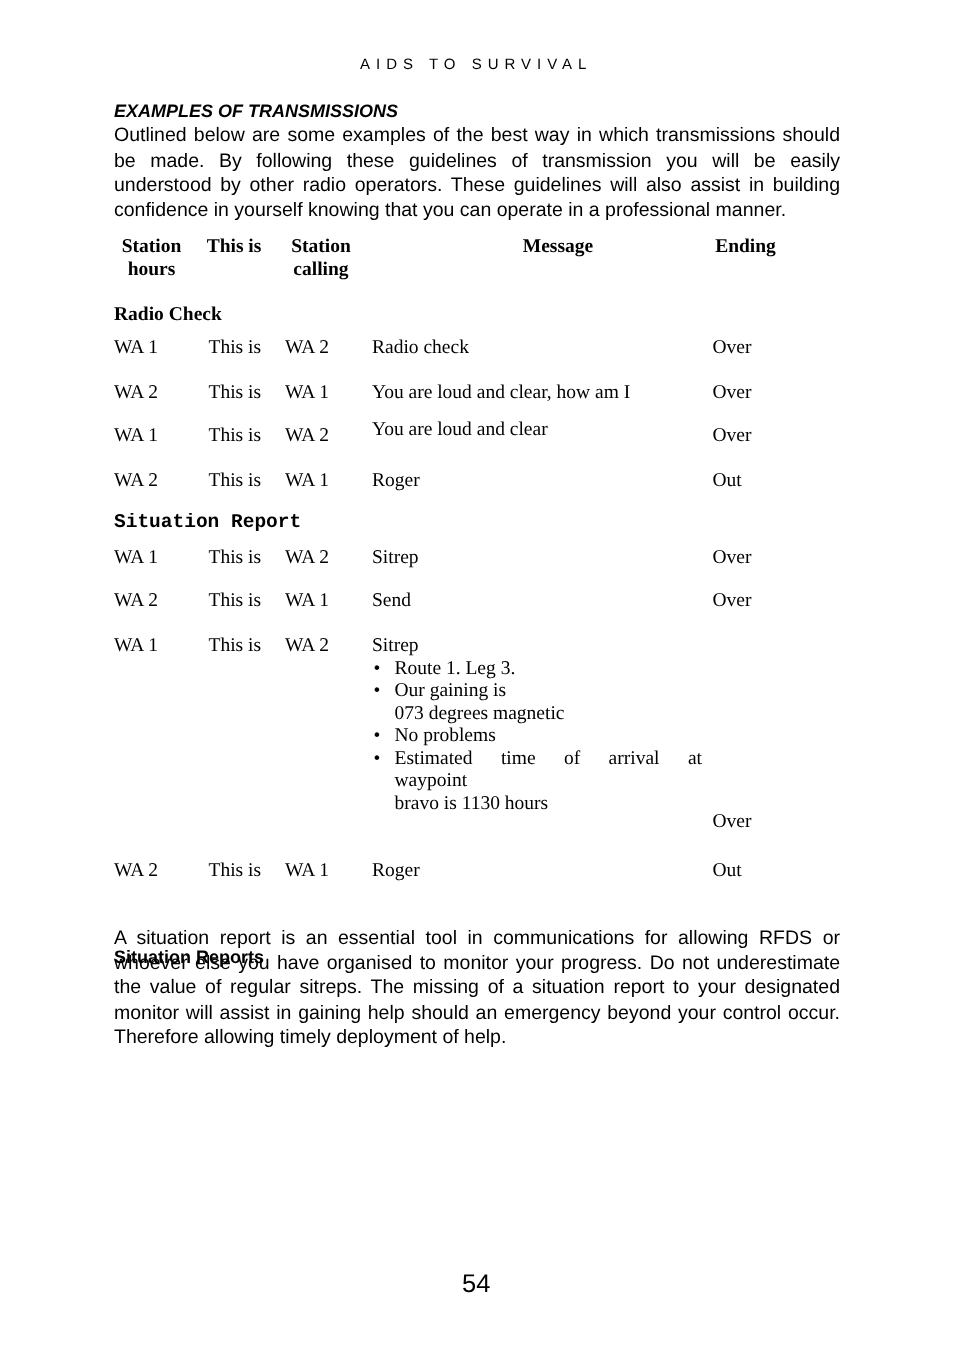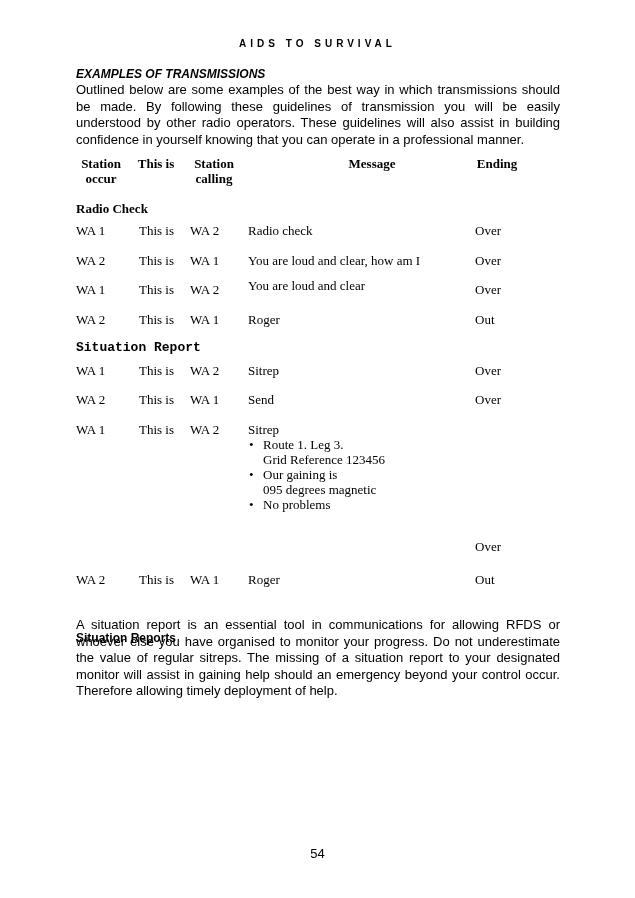--- a/index.html
+++ b/index.html
@@ -1,19 +1,19 @@
 <!DOCTYPE html>
 <html><head>
 <meta charset="utf-8">
 <style>
   html, body { margin: 0; padding: 0; background: #ffffff; }
   body { width: 635px; height: 898px; position: relative; overflow: hidden; color: #000; }
   .running-head {
     position: absolute; top: 38px; left: 0; width: 635px; text-align: center;
-    font-family: "Liberation Sans", sans-serif; font-weight: bold; font-size: 10px;
+    font-family: "Liberation Sans", sans-serif; font-weight: normal; font-size: 10px;
     letter-spacing: 4px;
   }
   .section-title {
     position: absolute; top: 67px; left: 76px;
     font-family: "Liberation Sans", sans-serif; font-weight: bold; font-style: italic; font-size: 12px;
   }
   .para {
     position: absolute; left: 76px; width: 484px;
     font-family: Liberation Sans, sans-serif; font-size: 13px; line-height: 16.5px;
     text-align: justify;
@@ -28,32 +28,32 @@
   ul.bullets { margin: 0; padding: 0; list-style: none; }
   ul.bullets li { position: relative; padding-left: 15px; line-height: 15px; white-space: normal; }
   ul.bullets li::before { content: "\2022"; position: absolute; left: 1px; top: 0; }
   .sub-title {
     position: absolute; top: 603px; left: 76px;
     font-family: "Liberation Sans", sans-serif; font-weight: bold; font-size: 12px; margin-top: 28px;
   }
   .outro { top: 617px; }
   .page-num {
     position: absolute; top: 846px; left: 0; width: 635px; text-align: center;
-    font-family: "Liberation Sans", sans-serif; font-size: 13px;
+    font-family: "Liberation Sans", sans-serif; font-size: 17px;
   }
 </style>
 </head>
 <body>
 
 <div class="running-head">AIDS TO SURVIVAL</div>
 <div class="section-title">EXAMPLES OF TRANSMISSIONS</div>
 <div class="para intro">Outlined below are some examples of the best way in which transmissions should be made. By following these guidelines of transmission you will be easily understood by other radio operators. These guidelines will also assist in building confidence in yourself knowing that you can operate in a professional manner.</div>
 
 <div class="table">
-  <div class="hdr" style="left:0;top:0;width:50px;">Station occur</div>
+  <div class="hdr" style="left:0;top:0;width:50px;">Station hours</div>
   <div class="hdr" style="left:52px;top:0;width:56px;">This is</div>
   <div class="hdr" style="left:114px;top:0;width:48px;">Station calling</div>
   <div class="hdr" style="left:188px;top:0;width:216px;">Message</div>
   <div class="hdr" style="left:399px;top:0;width:44px;">Ending</div>
 
   <div class="group-title" style="top:45px;">Radio Check</div>
 
   <div>
     <span class="cell c1" style="top:67px;">WA 1</span>
     <span class="cell c2" style="top:67px;">This is</span>
@@ -101,28 +101,31 @@
   </div>
   <div>
     <span class="cell c1" style="top:266px;">WA 1</span>
     <span class="cell c2" style="top:266px;">This is</span>
     <span class="cell c3" style="top:266px;">WA 2</span>
     <div class="cell c4" style="top:266px;width:220px;white-space:normal;">
       <div>Sitrep</div>
       <ul class="bullets">
         <li>
           <div>Route 1. Leg 3.</div>
-          <div>Grid Reference 123456</div>
         </li>
         <li>
           <div>Our gaining is</div>
-          <div>095 degrees magnetic</div>
+          <div>073 degrees magnetic</div>
         </li>
         <li>
           <div>No problems</div>
+        </li>
+        <li>
+          <div style="text-align:justify;word-spacing:3px;">Estimated time of arrival at waypoint</div>
+          <div>bravo is 1130 hours</div>
         </li>
       </ul>
     </div>
     <span class="cell c5" style="top:383px;">Over</span>
   </div>
   <div>
     <span class="cell c1" style="top:416px;">WA 2</span>
     <span class="cell c2" style="top:416px;">This is</span>
     <span class="cell c3" style="top:416px;">WA 1</span>
     <span class="cell c4" style="top:416px;">Roger</span>

